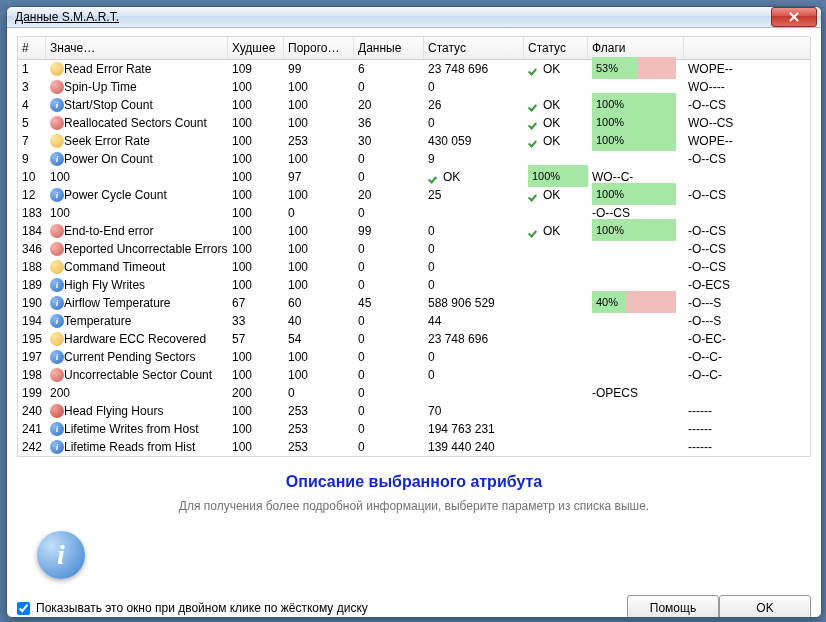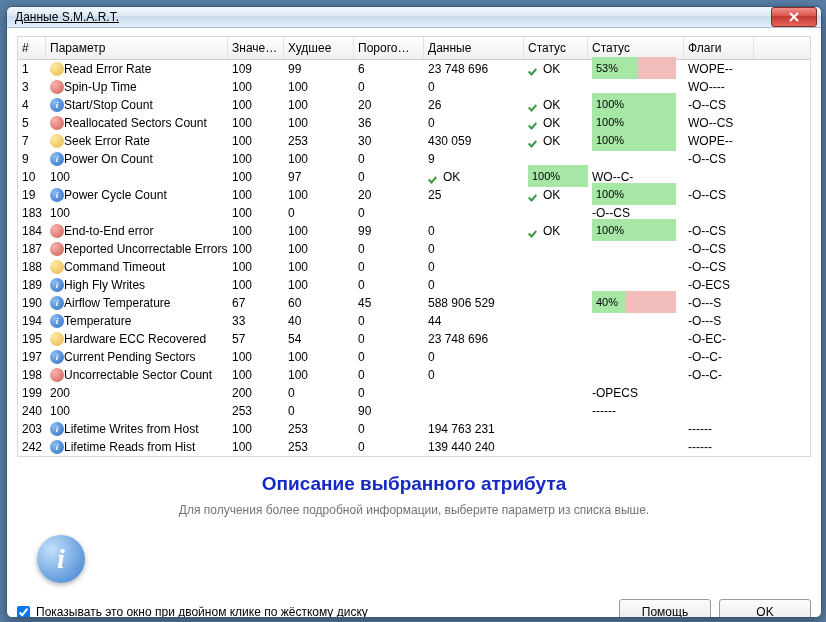--- a/index.html
+++ b/index.html
@@ -150,21 +150,21 @@
   font-size: 11px;
   color:#000;
 }
 .desc-block {
   margin-top: 10px;
   text-align: center;
 }
 .desc-title {
   color: #1428c3;
   font-weight: bold;
-  font-size: 19px;
+  font-size: 16px;
   margin: 6px 0 8px;
 }
 .desc-sub {
   color:#737373;
   margin-bottom: 12px;
   text-align: center;
 }
 .info-big {
   width: 48px; height:48px;
   border-radius: 50%;
@@ -186,21 +186,20 @@
   margin-top:auto;
   padding-top: 14px;
 }
 .chk {
   display:flex; align-items:center; gap:6px;
 }
 .chk input { margin:0; }
 .btns {
   margin-left:auto;
   display:flex;
-  gap:8px;
 }
 .btn {
   min-width: 90px;
   height: 24px;
   border:1px solid #9a9a9a;
   border-radius:3px;
   background: linear-gradient(#fdfdfd,#e7e7e7);
   display:flex; align-items:center; justify-content:center;
   cursor:pointer;
 }
@@ -216,21 +215,20 @@
           <path d="M1 1 L9 9 M9 1 L1 9" stroke="#fff" stroke-width="2"></path>
         </svg>
     </div>
   </div>
 
   <div class="content">
 
     <div class="table">
       <div class="thead">
         <div>#</div>
-        <div>Параметр</div>
         <div>Значе…</div>
         <div>Худшее</div>
         <div>Порого…</div>
         <div>Данные</div>
         <div>Статус</div>
         <div>Статус</div>
         <div>Флаги</div>
       </div>
       <div id="tbody">
           <div class="trow">
@@ -346,21 +344,21 @@
             <div>
               <span class="status-ok">
                 <span class="check"></span>
                 <span>OK</span>
               </span>
             </div>
             <div><span class="bar"><span class="bar-fill" style="width: 100%;"></span><span class="bar-text">100%</span></span></div>
             <div>WO--C-</div>
           </div>
           <div class="trow">
-            <div>19</div>
+            <div>12</div>
             <div class="param-cell">
               <span class="icon ic-info"></span>
               <span>Power Cycle Count</span>
             </div>
             <div>100</div>
             <div>100</div>
             <div>20</div>
             <div>25</div>
             <div>
               <span class="status-ok">
@@ -394,21 +392,21 @@
             <div>
               <span class="status-ok">
                 <span class="check"></span>
                 <span>OK</span>
               </span>
             </div>
             <div><span class="bar"><span class="bar-fill" style="width: 100%;"></span><span class="bar-text">100%</span></span></div>
             <div>-O--CS</div>
           </div>
           <div class="trow">
-            <div>187</div>
+            <div>346</div>
             <div class="param-cell">
               <span class="icon ic-err"></span>
               <span>Reported Uncorrectable Errors</span>
             </div>
             <div>100</div>
             <div>100</div>
             <div>0</div>
             <div>0</div>
             <div></div>
             <div></div>
@@ -517,30 +515,34 @@
             <div>200</div>
             <div>200</div>
             <div>0</div>
             <div>0</div>
             <div></div>
             <div></div>
             <div>-OPECS</div>
           </div>
           <div class="trow">
             <div>240</div>
+            <div class="param-cell">
+              <span class="icon ic-red"></span>
+              <span>Head Flying Hours</span>
+            </div>
             <div>100</div>
             <div>253</div>
             <div>0</div>
-            <div>90</div>
+            <div>70</div>
             <div></div>
             <div></div>
             <div>------</div>
           </div>
           <div class="trow">
-            <div>203</div>
+            <div>241</div>
             <div class="param-cell">
               <span class="icon ic-info"></span>
               <span>Lifetime Writes from Host</span>
             </div>
             <div>100</div>
             <div>253</div>
             <div>0</div>
             <div>194 763 231</div>
             <div></div>
             <div></div>

